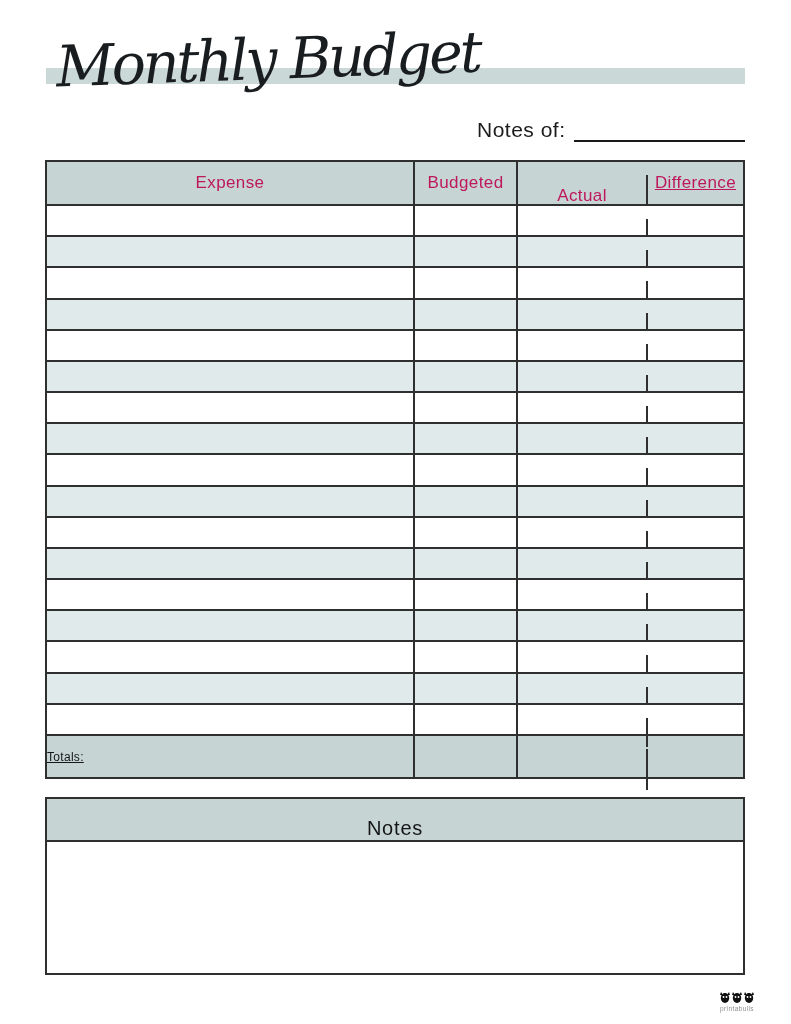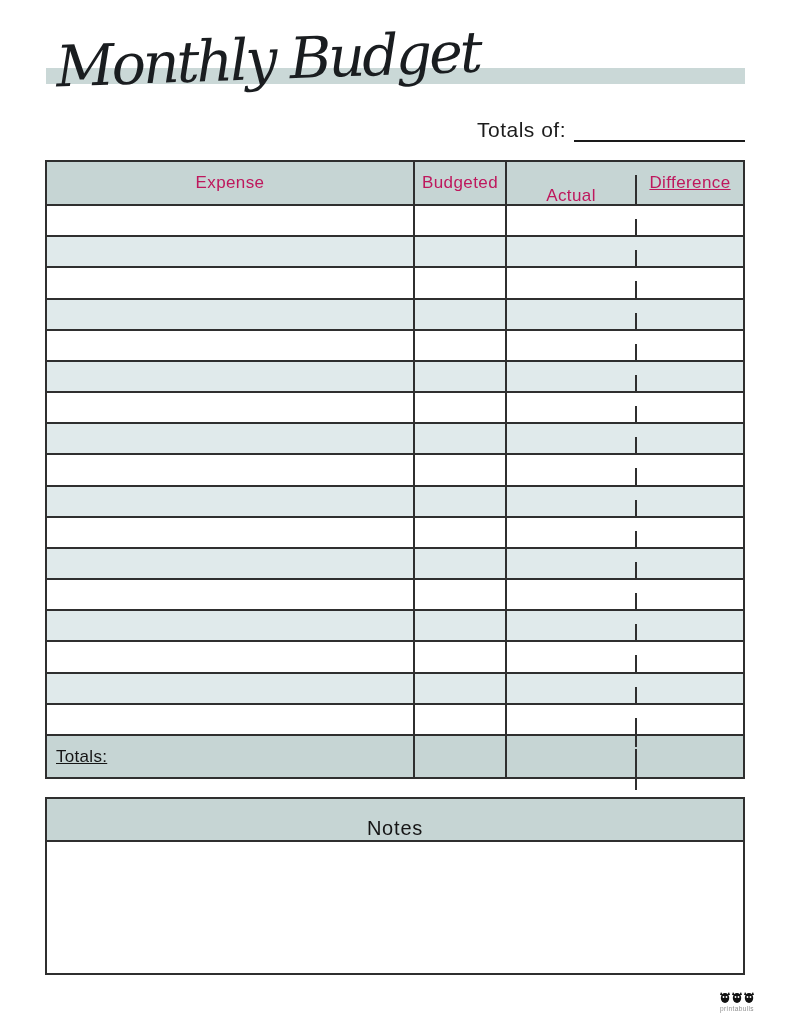--- a/index.html
+++ b/index.html
@@ -65,25 +65,25 @@
     font-size:17px;font-weight:500;letter-spacing:0.4px;color:#be185d;
   }
   .t-rows{display:flex;flex-direction:column;height:530px;}
   .t-row{display:flex;flex:1;border-bottom:2px solid var(--line);background:#ffffff;}
   .t-row.alt{background:var(--alt);}
   .t-totals{
     display:flex;height:41px;background:var(--sage);
   }
   .t-totals .cell{display:flex;align-items:center;}
   .totals-label{
-    font-size:17px;font-weight:500;letter-spacing:0.3px;padding-left:9px;color:#161616;text-decoration:underline;
+    font-size:12px;font-weight:500;letter-spacing:0.3px;color:#161616;text-decoration:underline;
   }
   .cell{height:100%;}
   .col0{width:368px;border-right:2px solid var(--line);}
-  .col1{width:92px;border-right:2px solid var(--line);}
+  .col1{width:103px;border-right:2px solid var(--line);}
   .col2{width:130px;border-right:2px solid var(--line);margin-top:13px;}
   .col3{flex:1;text-decoration:underline;}
 
   
   .notes{
     position:absolute;left:45px;top:797px;width:700px;height:178px;
     border:2px solid var(--line);background:#ffffff;
   }
   .notes-header{
     height:43px;background:var(--sage);
@@ -106,21 +106,21 @@
 </style>
 </head>
 <body>
 
 <div class="page">
 
   <div class="title-band"></div>
   <div class="page-title">Monthly Budget</div>
 
   <div class="month-row">
-    <span class="month-label">Totals of:</span>
+    <span class="month-label">Notes of:</span>
     <span class="month-line"></span>
   </div>
 
   <div class="budget-table">
     <div class="t-header">
       <div class="cell col0">Expense</div>
       <div class="cell col1">Budgeted</div>
       <div class="cell col2">Actual</div>
       <div class="cell col3">Difference</div>
     </div>

